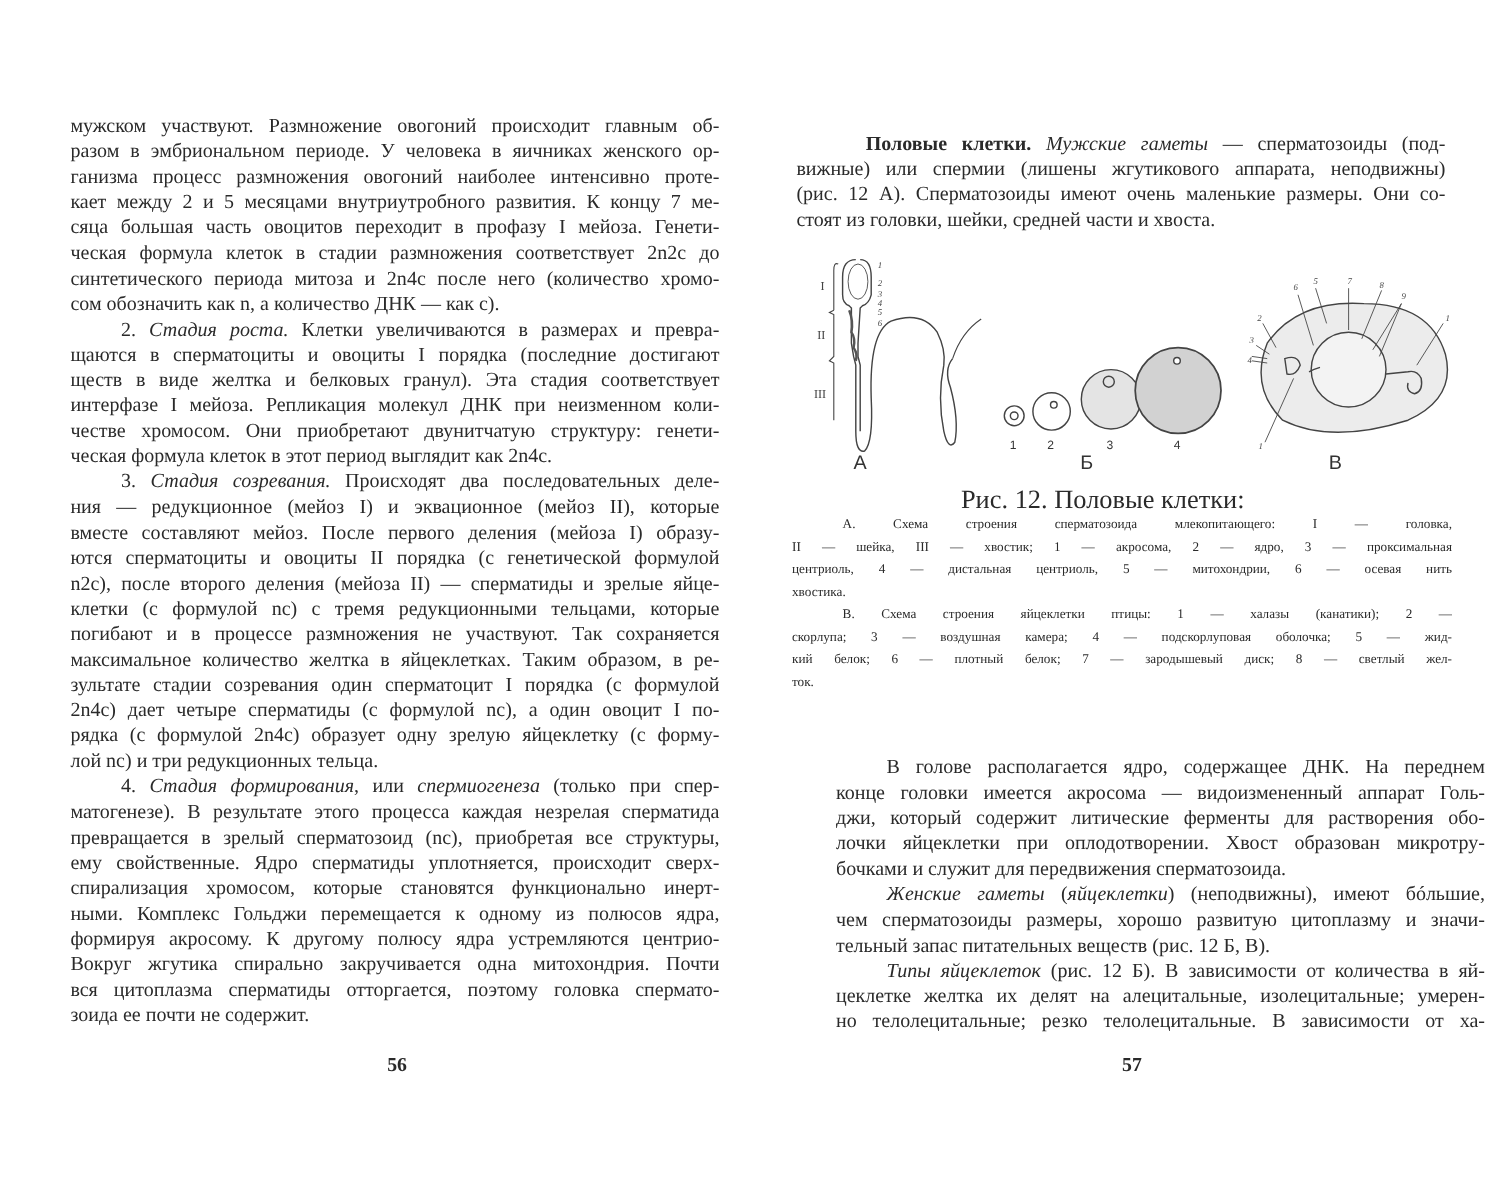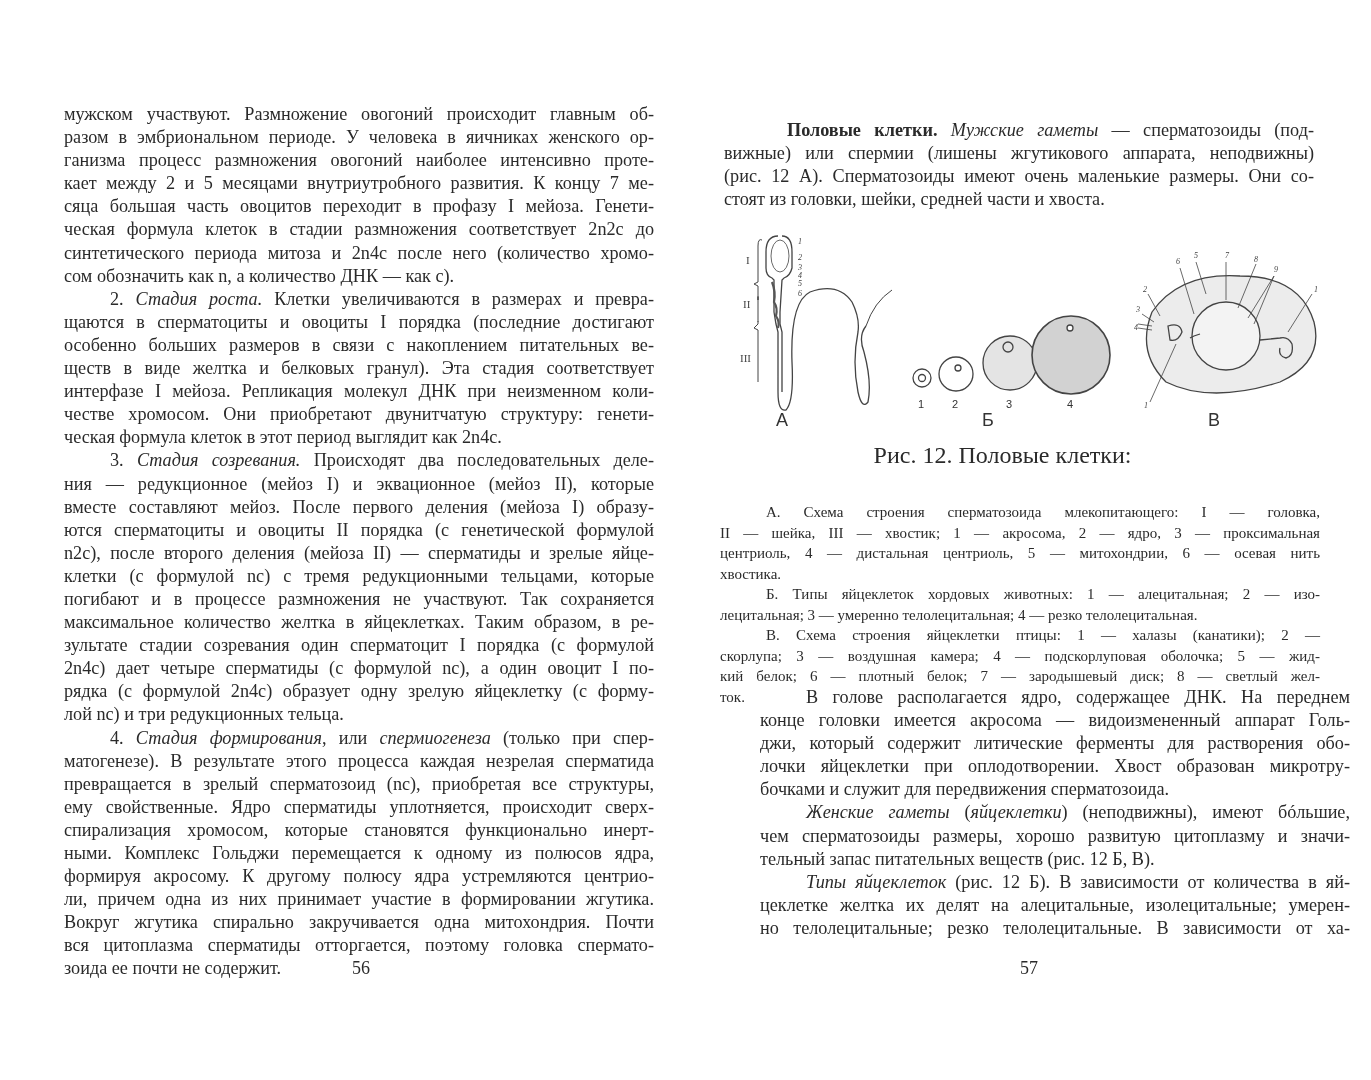--- a/index.html
+++ b/index.html
@@ -9,27 +9,27 @@
   .page-left { left: 0; width: 686px; }
   .page-right { left: 686px; width: 685px; }
   .text-block { position: absolute; font-size: 18.2px; line-height: 23.1px;
                 text-align: justify; }
   .left-body { left: 64px; top: 103px; width: 590px; }
   .p { margin: 0; text-indent: 0; }
   .it { font-style: italic; }
   .bold { font-weight: bold; margin-left: 17px; }
   .line { display: block; text-align: justify; text-align-last: justify; white-space: nowrap; }
   .line.last { text-align-last: left; }
-  .page-num { position: absolute; font-size: 18px; top: 958px; }
+  .page-num { position: absolute; font-size: 18px; top: 958px; font-weight: bold; }
   .right-top { left: 38px; top: 119px; width: 590px; }
   .figure { position: absolute; left: 54px; top: 232px; width: 600px; height: 200px; }
   .fig-label { position: absolute; font-family: "Liberation Sans", sans-serif; font-size: 18px; color: #333; }
   .caption-title { position: absolute; left: 0; width: 685px; top: 444px; text-align: center;
                    font-size: 24px; line-height: 22px; margin-left: -26px; }
-  .caption { left: 34px; top: 466px; width: 600px; font-size: 15px; line-height: 20.5px; margin-top: 36px; }
+  .caption { left: 34px; top: 466px; width: 600px; font-size: 12px; line-height: 20.5px; }
   .right-body { left: 38px; top: 686px; width: 590px; margin-left: 36px; }
 </style>
 </head>
 <body>
 
 <div class="page page-left">
   <div class="text-block left-body">
 
     <div class="p">
       <span class="line">мужском участвуют. Размножение овогоний происходит главным об-</span>
@@ -38,21 +38,20 @@
       <span class="line">кает между 2 и 5 месяцами внутриутробного развития. К концу 7 ме-</span>
       <span class="line">сяца большая часть овоцитов переходит в профазу I мейоза. Генети-</span>
       <span class="line">ческая формула клеток в стадии размножения соответствует 2n2c до</span>
       <span class="line">синтетического периода митоза и 2n4c после него (количество хромо-</span>
       <span class="line last">сом обозначить как n, а количество ДНК — как с).</span>
     </div>
 
     <div class="p">
       <span class="line" style="padding-left:46px"><span>2.</span> <span class="it">Стадия роста.</span><span> Клетки увеличиваются в размерах и превра-</span></span>
       <span class="line">щаются в сперматоциты и овоциты I порядка (последние достигают</span>
-      <span class="line">особенно больших размеров в связи с накоплением питательных ве-</span>
       <span class="line">ществ в виде желтка и белковых гранул). Эта стадия соответствует</span>
       <span class="line">интерфазе I мейоза. Репликация молекул ДНК при неизменном коли-</span>
       <span class="line">честве хромосом. Они приобретают двунитчатую структуру: генети-</span>
       <span class="line last">ческая формула клеток в этот период выглядит как 2n4c.</span>
     </div>
 
     <div class="p">
       <span class="line" style="padding-left:46px"><span>3.</span> <span class="it">Стадия созревания.</span><span> Происходят два последовательных деле-</span></span>
       <span class="line">ния — редукционное (мейоз I) и эквационное (мейоз II), которые</span>
       <span class="line">вместе составляют мейоз. После первого деления (мейоза I) образу-</span>
@@ -68,21 +67,20 @@
     </div>
 
     <div class="p">
       <span class="line" style="padding-left:46px"><span>4.</span> <span class="it">Стадия формирования</span><span>, или </span><span class="it">спермиогенеза</span><span> (только при спер-</span></span>
       <span class="line">матогенезе). В результате этого процесса каждая незрелая сперматида</span>
       <span class="line">превращается в зрелый сперматозоид (nc), приобретая все структуры,</span>
       <span class="line">ему свойственные. Ядро сперматиды уплотняется, происходит сверх-</span>
       <span class="line">спирализация хромосом, которые становятся функционально инерт-</span>
       <span class="line">ными. Комплекс Гольджи перемещается к одному из полюсов ядра,</span>
       <span class="line">формируя акросому. К другому полюсу ядра устремляются центрио-</span>
-      <span class="line">ли, причем одна из них принимает участие в формировании жгутика.</span>
       <span class="line">Вокруг жгутика спирально закручивается одна митохондрия. Почти</span>
       <span class="line">вся цитоплазма сперматиды отторгается, поэтому головка спермато-</span>
       <span class="line last">зоида ее почти не содержит.</span>
     </div>
   </div>
   <div class="page-num" style="left:352px">56</div>
 </div>
 
 <div class="page page-right">
 
@@ -169,24 +167,20 @@
   <div class="caption-title">Рис. 12. Половые клетки:</div>
 
   <div class="text-block caption">
     <div>
       <span class="line" style="padding-left:46px">А. Схема строения сперматозоида млекопитающего: I — головка,</span>
       <span class="line">II — шейка, III — хвостик; 1 — акросома, 2 — ядро, 3 — проксимальная</span>
       <span class="line">центриоль, 4 — дистальная центриоль, 5 — митохондрии, 6 — осевая нить</span>
       <span class="line last">хвостика.</span>
     </div>
     <div>
-      <span class="line" style="padding-left:46px">Б. Типы яйцеклеток хордовых животных: 1 — алецитальная; 2 — изо-</span>
-      <span class="line last">лецитальная; 3 — умеренно телолецитальная; 4 — резко телолецитальная.</span>
-    </div>
-    <div>
       <span class="line" style="padding-left:46px">В. Схема строения яйцеклетки птицы: 1 — халазы (канатики); 2 —</span>
       <span class="line">скорлупа; 3 — воздушная камера; 4 — подскорлуповая оболочка; 5 — жид-</span>
       <span class="line">кий белок; 6 — плотный белок; 7 — зародышевый диск; 8 — светлый жел-</span>
       <span class="line last">ток.</span>
     </div>
   </div>
 
   <div class="text-block right-body">
     <div class="p">
       <span class="line" style="padding-left:46px">В голове располагается ядро, содержащее ДНК. На переднем</span>

